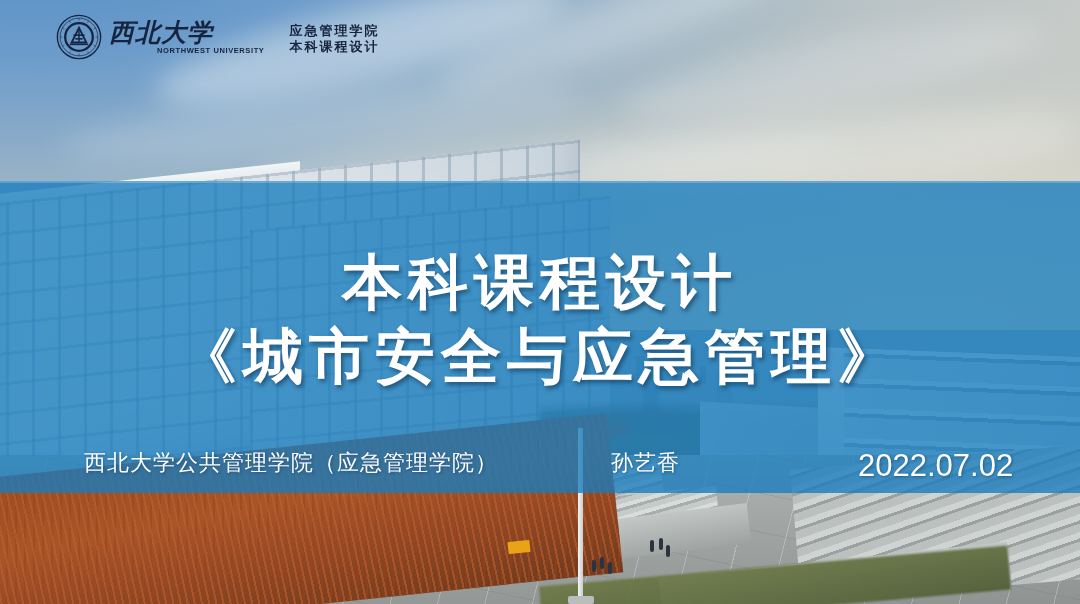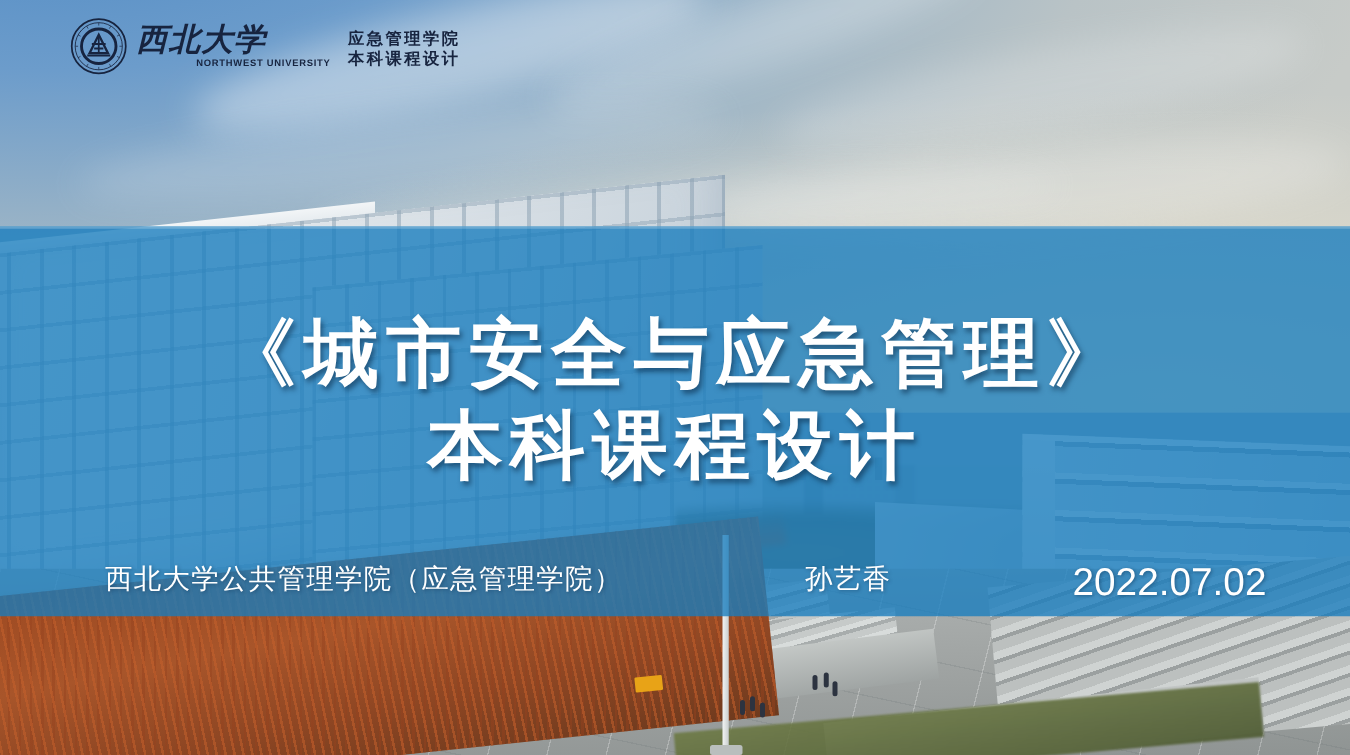--- a/index.html
+++ b/index.html
@@ -184,21 +184,21 @@
     background:rgba(23,124,190,.78);
   }
   .band-top-line{
     position:absolute;left:0;top:181px;width:1080px;height:2px;
     background:rgba(255,255,255,.22);
   }
 
   
   .logo{position:absolute;left:56px;top:14px;display:flex;align-items:center;gap:7px;}
   .seal{width:46px;height:46px;flex:0 0 auto;}
-  .logo-word{display:flex;align-items:flex-end;gap:14px;}
+  .logo-word{display:flex;align-items:flex-end;gap:25px;}
   .uni-name{display:flex;flex-direction:column;line-height:1;}
   .uni-cn{
     font-family:"Liberation Serif","DejaVu Serif",serif;
     font-size:25px;font-weight:700;color:#17243f;
     letter-spacing:1px;font-style:italic;
   }
   .uni-en{
     font-size:7.5px;font-weight:700;color:#17243f;
     letter-spacing:.6px;margin-top:2px;margin-left:48px;
   }
@@ -225,21 +225,21 @@
 
   
   .footer{
     position:absolute;left:0;top:448px;width:1065px;height:34px;
   }
   .f-item{
     position:absolute;color:#fff;font-size:22px;letter-spacing:1px;
     text-shadow:1px 1px 3px rgba(10,40,70,.45);white-space:nowrap;
   }
   .f-org{left:84px;top:0;}
-  .f-author{left:644px;top:0;}
+  .f-author{left:611px;top:0;}
   .f-date{left:858px;top:0;font-size:31px;letter-spacing:0px;}
 </style>
 </head>
 <body>
 
 <div class="slide">
 
   <div class="photo">
 
     <div class="sky"></div>
@@ -331,22 +331,22 @@
         <div class="uni-en">NORTHWEST UNIVERSITY</div>
       </div>
       <div class="school">
         <div class="school-line">应急管理学院</div>
         <div class="school-line">本科课程设计</div>
       </div>
     </div>
   </div>
 
   <div class="titles">
+    <div class="title-line">本科课程设计</div>
     <div class="title-line">《城市安全与应急管理》</div>
-    <div class="title-line">本科课程设计</div>
   </div>
 
   <div class="footer">
     <div class="f-item f-org">西北大学公共管理学院（应急管理学院）</div>
     <div class="f-item f-author">孙艺香</div>
     <div class="f-item f-date">2022.07.02</div>
   </div>
 
 </div>
 

